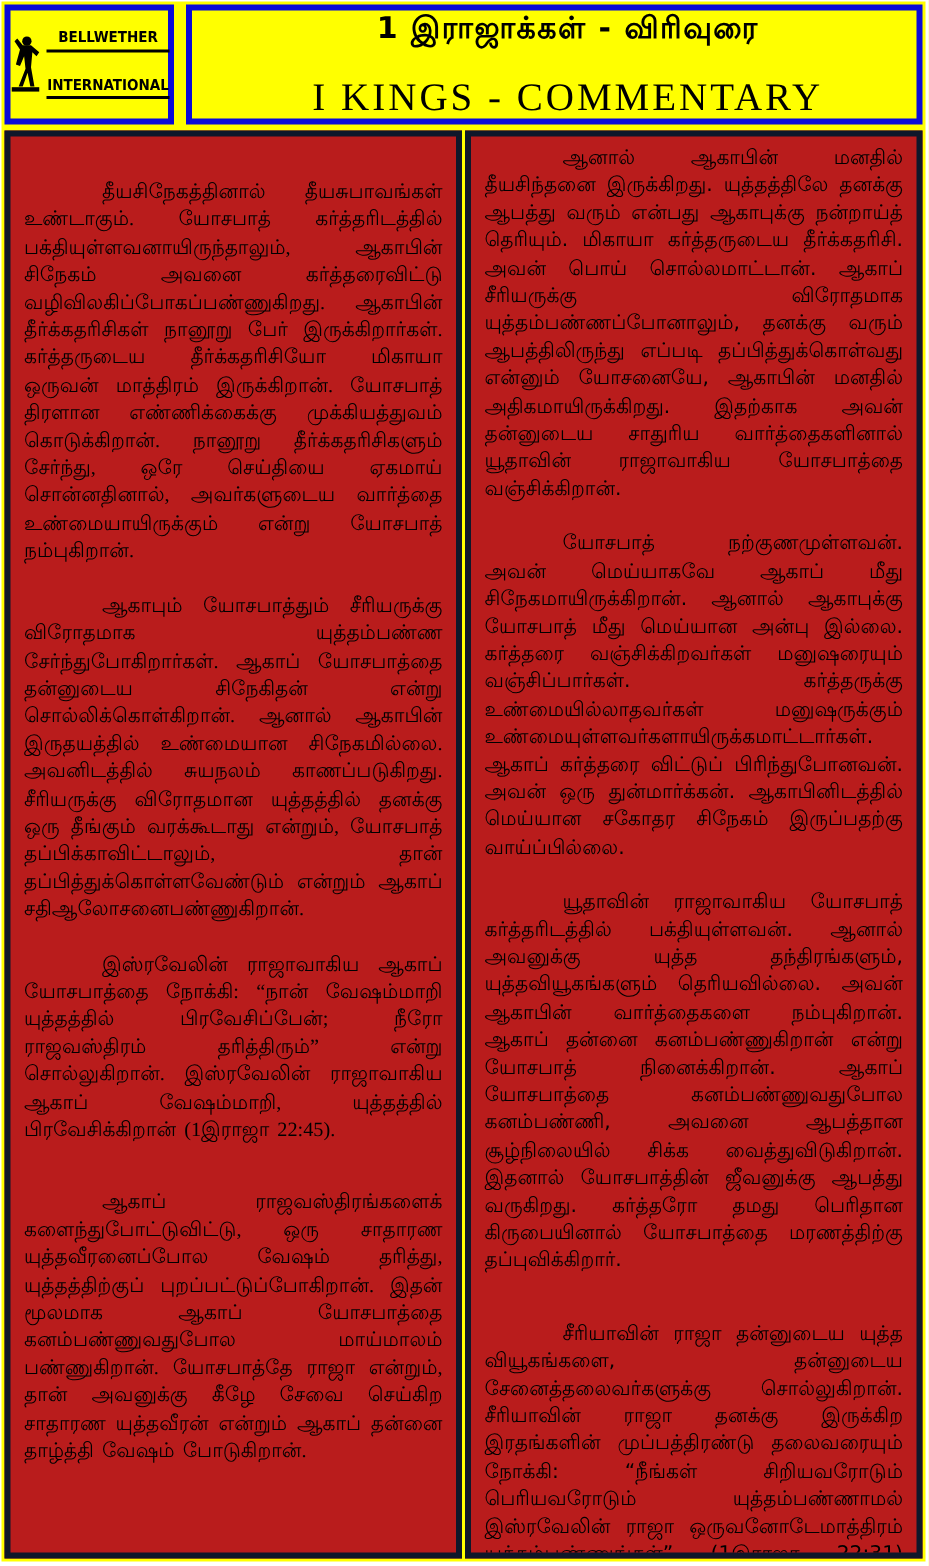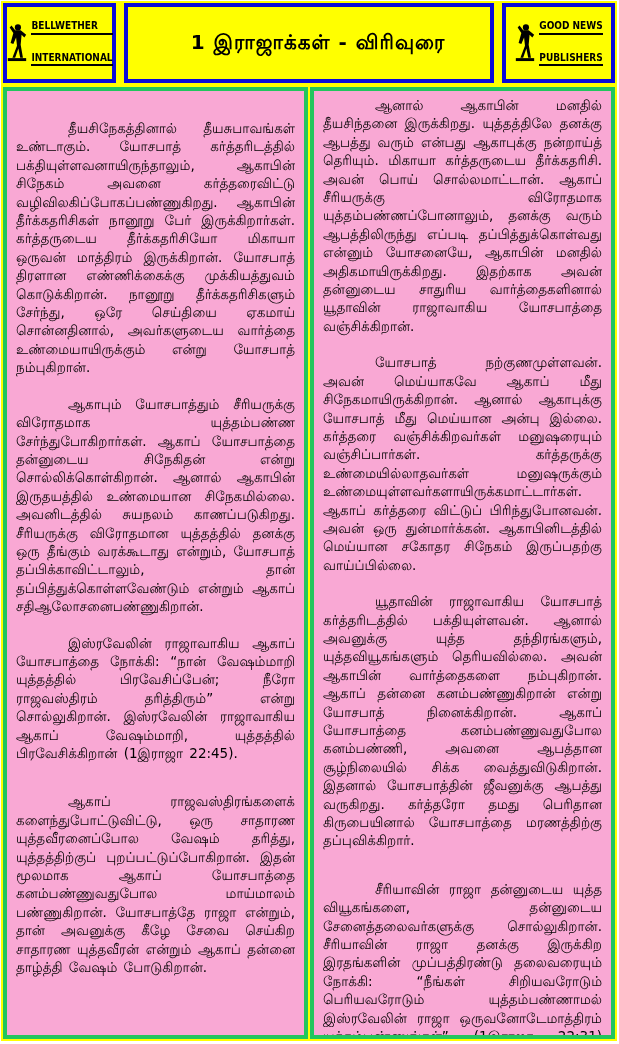--- a/index.html
+++ b/index.html
@@ -23,20 +23,21 @@
   
   .header-row{
     display:flex;
     gap:8px;
     height:80px;
     flex:0 0 auto;
   }
   .cell{
     border:4px solid #0B0BD8;
     background:#FFFF00;
+    text-align:center;
   }
   .logo-cell{ width:113px; flex:0 0 auto; display:flex; align-items:center; justify-content:center; }
   .title-cell{ flex:1 1 auto; display:flex; flex-direction:column; align-items:center; justify-content:center; gap:18px;padding-left:18px; }
 
   .logo{ display:flex; align-items:center; gap:3px; padding:2px; }
   .logo-figure{ width:22px; height:52px; flex:0 0 auto; }
   .logo-figure svg{ width:100%; height:100%; display:block; }
   .logo-text{ display:flex; flex-direction:column; }
   .logo-line{
     font-size:10px; font-weight:bold; letter-spacing:0px;
@@ -61,27 +62,27 @@
   
   .body-row{
     flex:1 1 auto;
     display:flex;
     gap:2px;
     margin-top:4px;
     min-height:0;
   }
   .col{
     flex:1 1 50%;
-    border:4px solid #22c55e;
-    background:#f9a8d4;
+    border:4px solid #0f172a;
+    background:#b91c1c;
     padding:6px 9px 4px 9px;
     overflow:hidden;
     color:#000;
   }
-  .col--left{ padding-top:28px; }
+  .col--left{ padding-top:28px;font-family:Liberation Serif, serif; }
   .col--right{ padding-top:5px; }
 
   .col p.para{
     font-size:13.5px;
     line-height:18.4px;
     text-align:justify;
     text-indent:52px;
     word-spacing:2px;
     margin:0 0 18px 0;
     color:#000;
@@ -109,39 +110,23 @@
           </span>
           <span class="logo-text">
             <span class="logo-line">BELLWETHER</span>
             <span class="logo-line">INTERNATIONAL</span>
           </span>
         </div>
       </div>
 
       <div class="cell title-cell">
         <div class="title-tamil">1 இராஜாக்கள்  -  விரிவுரை</div>
+        <div class="title-english">I KINGS - COMMENTARY</div>
       </div>
 
-      <div class="cell logo-cell">
-        <div class="logo">
-          <span class="logo-figure">
-            <svg viewBox="0 0 24 44" xmlns="http://www.w3.org/2000/svg">
-              <g fill="#000">
-                <circle cx="13" cy="5" r="3.4"></circle>
-                <path d="M10 8 L6 3 L4 5 L8 11 L5 22 L8 23 L11 16 L12 25 L7 38 L10 38 L13.5 28 L15.5 38 L18.5 38 L16 24 L17 13 L20 16 L22 13 L16 8 Z"></path>
-                <rect x="2" y="38.5" width="20" height="3.2"></rect>
-              </g>
-            </svg>
-          </span>
-          <span class="logo-text">
-            <span class="logo-line">GOOD NEWS</span>
-            <span class="logo-line">PUBLISHERS</span>
-          </span>
-        </div>
-      </div>
 
     </div>
 
     <div class="body-row">
       <div class="col col--left">
           <p class="para">தீயசிநேகத்தினால் தீயசுபாவங்கள் உண்டாகும். யோசபாத் கர்த்தரிடத்தில் பக்தியுள்ளவனாயிருந்தாலும், ஆகாபின் சிநேகம் அவனை கர்த்தரைவிட்டு வழிவிலகிப்போகப்பண்ணுகிறது. ஆகாபின் தீர்க்கதரிசிகள் நானூறு பேர் இருக்கிறார்கள். கர்த்தருடைய தீர்க்கதரிசியோ மிகாயா ஒருவன் மாத்திரம் இருக்கிறான். யோசபாத் திரளான எண்ணிக்கைக்கு முக்கியத்துவம் கொடுக்கிறான். நானூறு தீர்க்கதரிசிகளும் சேர்ந்து, ஒரே செய்தியை ஏகமாய் சொன்னதினால், அவர்களுடைய வார்த்தை உண்மையாயிருக்கும் என்று யோசபாத் நம்புகிறான்.</p>
           <p class="para">ஆகாபும் யோசபாத்தும் சீரியருக்கு விரோதமாக யுத்தம்பண்ண சேர்ந்துபோகிறார்கள். ஆகாப் யோசபாத்தை தன்னுடைய சிநேகிதன் என்று சொல்லிக்கொள்கிறான். ஆனால் ஆகாபின் இருதயத்தில் உண்மையான சிநேகமில்லை. அவனிடத்தில் சுயநலம் காணப்படுகிறது. சீரியருக்கு விரோதமான யுத்தத்தில் தனக்கு ஒரு தீங்கும் வரக்கூடாது என்றும், யோசபாத் தப்பிக்காவிட்டாலும், தான் தப்பித்துக்கொள்ளவேண்டும் என்றும் ஆகாப் சதிஆலோசனைபண்ணுகிறான்.</p>
           <p class="para">இஸ்ரவேலின் ராஜாவாகிய ஆகாப் யோசபாத்தை நோக்கி: “நான் வேஷம்மாறி யுத்தத்தில் பிரவேசிப்பேன்; நீரோ ராஜவஸ்திரம் தரித்திரும்” என்று சொல்லுகிறான். இஸ்ரவேலின் ராஜாவாகிய ஆகாப் வேஷம்மாறி, யுத்தத்தில் பிரவேசிக்கிறான் (1இராஜா 22:45).</p>
           <p class="para">ஆகாப் ராஜவஸ்திரங்களைக் களைந்துபோட்டுவிட்டு, ஒரு சாதாரண யுத்தவீரனைப்போல வேஷம் தரித்து, யுத்தத்திற்குப் புறப்பட்டுப்போகிறான். இதன் மூலமாக ஆகாப் யோசபாத்தை கனம்பண்ணுவதுபோல மாய்மாலம் பண்ணுகிறான். யோசபாத்தே ராஜா என்றும், தான் அவனுக்கு கீழே சேவை செய்கிற சாதாரண யுத்தவீரன் என்றும் ஆகாப் தன்னை தாழ்த்தி வேஷம் போடுகிறான்.</p>
         </div>

